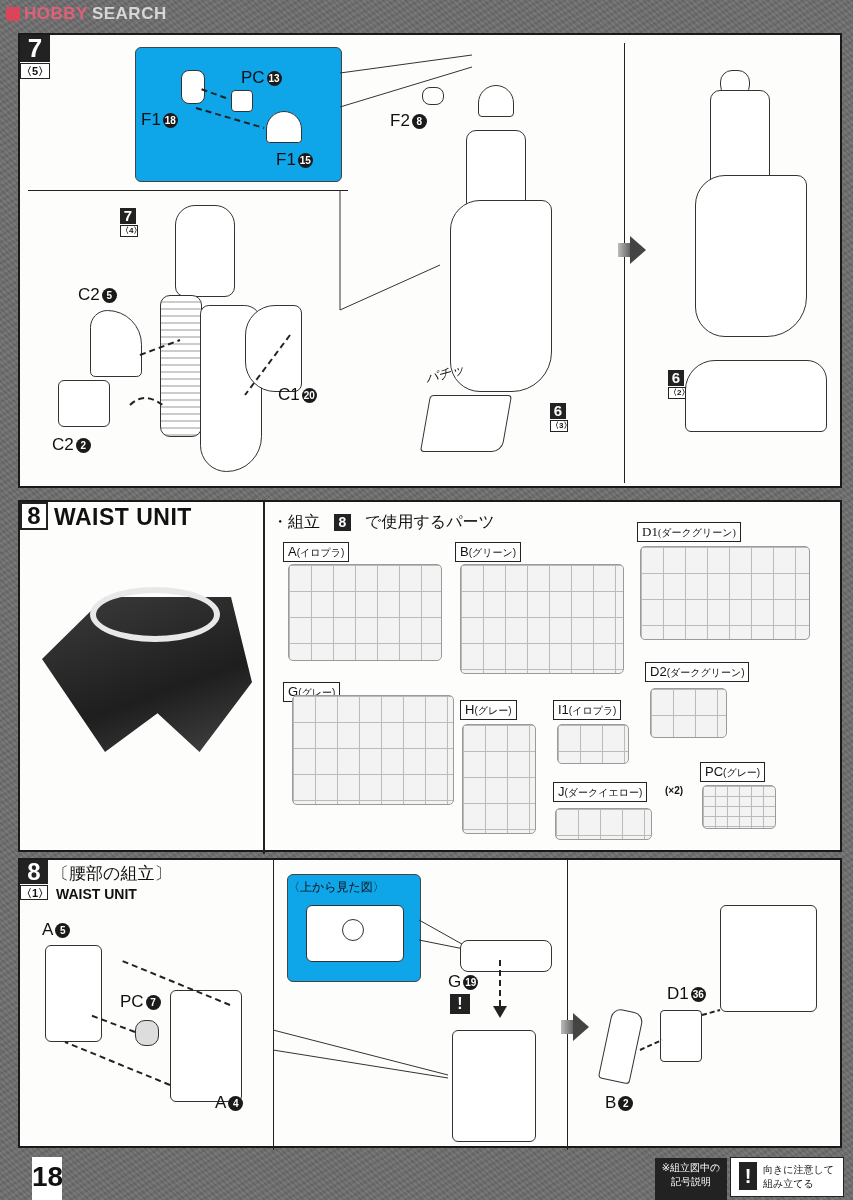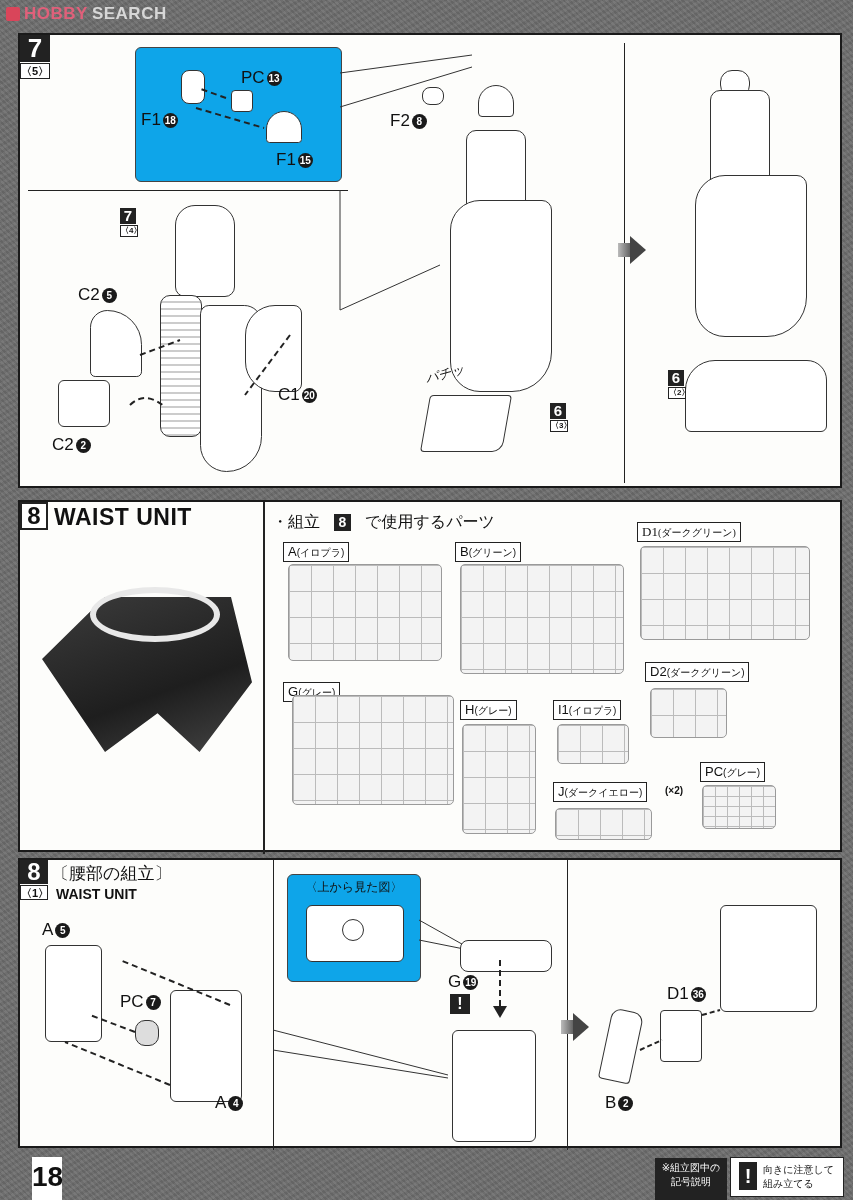--- a/index.html
+++ b/index.html
@@ -174,21 +174,21 @@
   <div class="abs lbl" style="left:100px;top:132px;"><span>PC</span><span class="num">7</span></div>
   <div class="abs lbl" style="left:195px;top:233px;"><span>A</span><span class="num">4</span></div>
 
   <div class="abs divider" style="left:253px;top:0;width:1px;height:290px;"></div>
   <svg class="abs" style="left:253px;top:150px;" width="180" height="80">
     <line x1="0" y1="20" x2="175" y2="65" stroke="#333" stroke-width="1"></line>
     <line x1="0" y1="40" x2="175" y2="68" stroke="#333" stroke-width="1"></line>
   </svg>
 
   <div class="abs callout" style="left:267px;top:14px;width:132px;height:106px;">
-    <div class="abs" style="left:0;top:4px;width:132px;text-align:center;font-size:12px;">〈上から見た図〉</div>
+    <div class="abs" style="left:0;top:4px;width:132px;text-align:left;font-size:12px;">〈上から見た図〉</div>
     <div class="abs part-shape" style="left:18px;top:30px;width:96px;height:55px;border-radius:6px;"></div>
     <div class="abs" style="left:54px;top:44px;width:22px;height:22px;border:1.5px solid #333;border-radius:50%;box-sizing:border-box;"></div>
   </div>
   <svg class="abs" style="left:399px;top:40px;" width="60" height="60">
     <line x1="0" y1="20" x2="50" y2="48" stroke="#333" stroke-width="1"></line>
     <line x1="0" y1="40" x2="50" y2="50" stroke="#333" stroke-width="1"></line>
   </svg>
 
   <div class="abs part-shape" style="left:440px;top:80px;width:90px;height:30px;border-radius:8px;"></div>
   <svg class="abs" style="left:470px;top:100px;" width="20" height="60">

